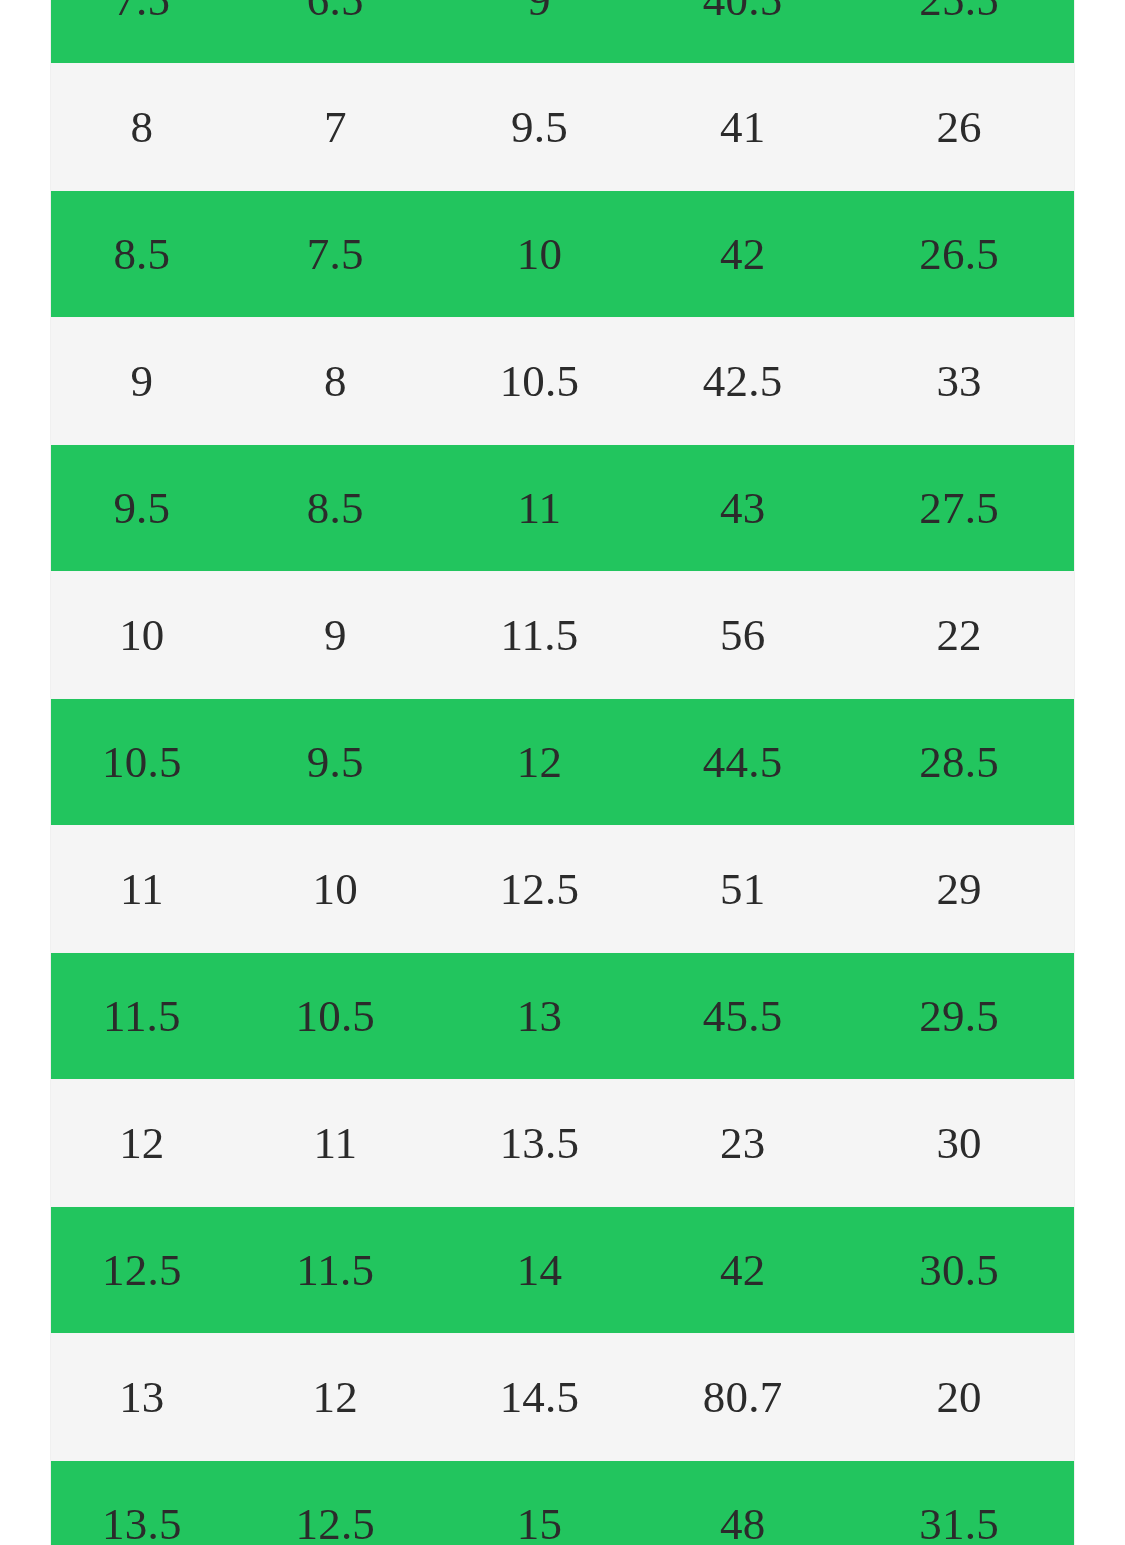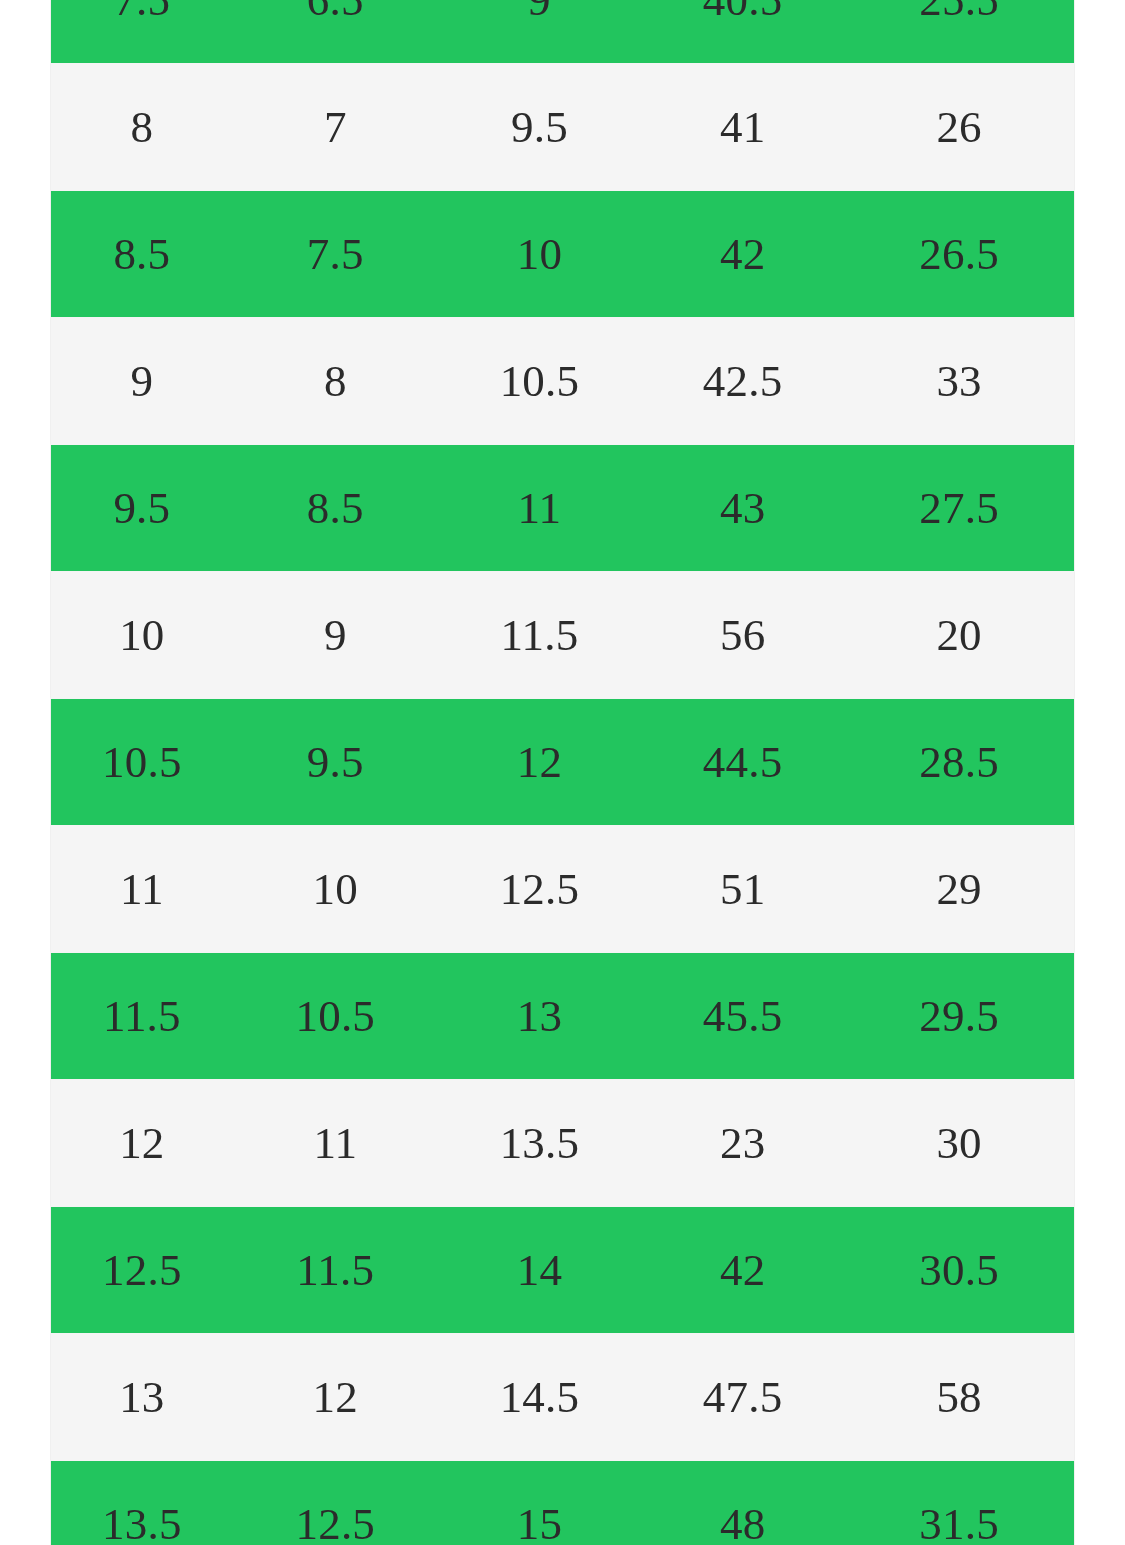--- a/index.html
+++ b/index.html
@@ -120,21 +120,21 @@
             <td>8.5</td>
             <td>11</td>
             <td>43</td>
             <td>27.5</td>
           </tr>
           <tr class="data-row row-even">
             <td>10</td>
             <td>9</td>
             <td>11.5</td>
             <td>56</td>
-            <td>20</td>
+            <td>22</td>
           </tr>
           <tr class="data-row row-odd">
             <td>10.5</td>
             <td>9.5</td>
             <td>12</td>
             <td>44.5</td>
             <td>28.5</td>
           </tr>
           <tr class="data-row row-even">
             <td>11</td>
@@ -161,22 +161,22 @@
             <td>12.5</td>
             <td>11.5</td>
             <td>14</td>
             <td>42</td>
             <td>30.5</td>
           </tr>
           <tr class="data-row row-even">
             <td>13</td>
             <td>12</td>
             <td>14.5</td>
-            <td>47.5</td>
-            <td>58</td>
+            <td>80.7</td>
+            <td>20</td>
           </tr>
           <tr class="data-row row-odd">
             <td>13.5</td>
             <td>12.5</td>
             <td>15</td>
             <td>48</td>
             <td>31.5</td>
           </tr>
         </tbody>
     </table>

